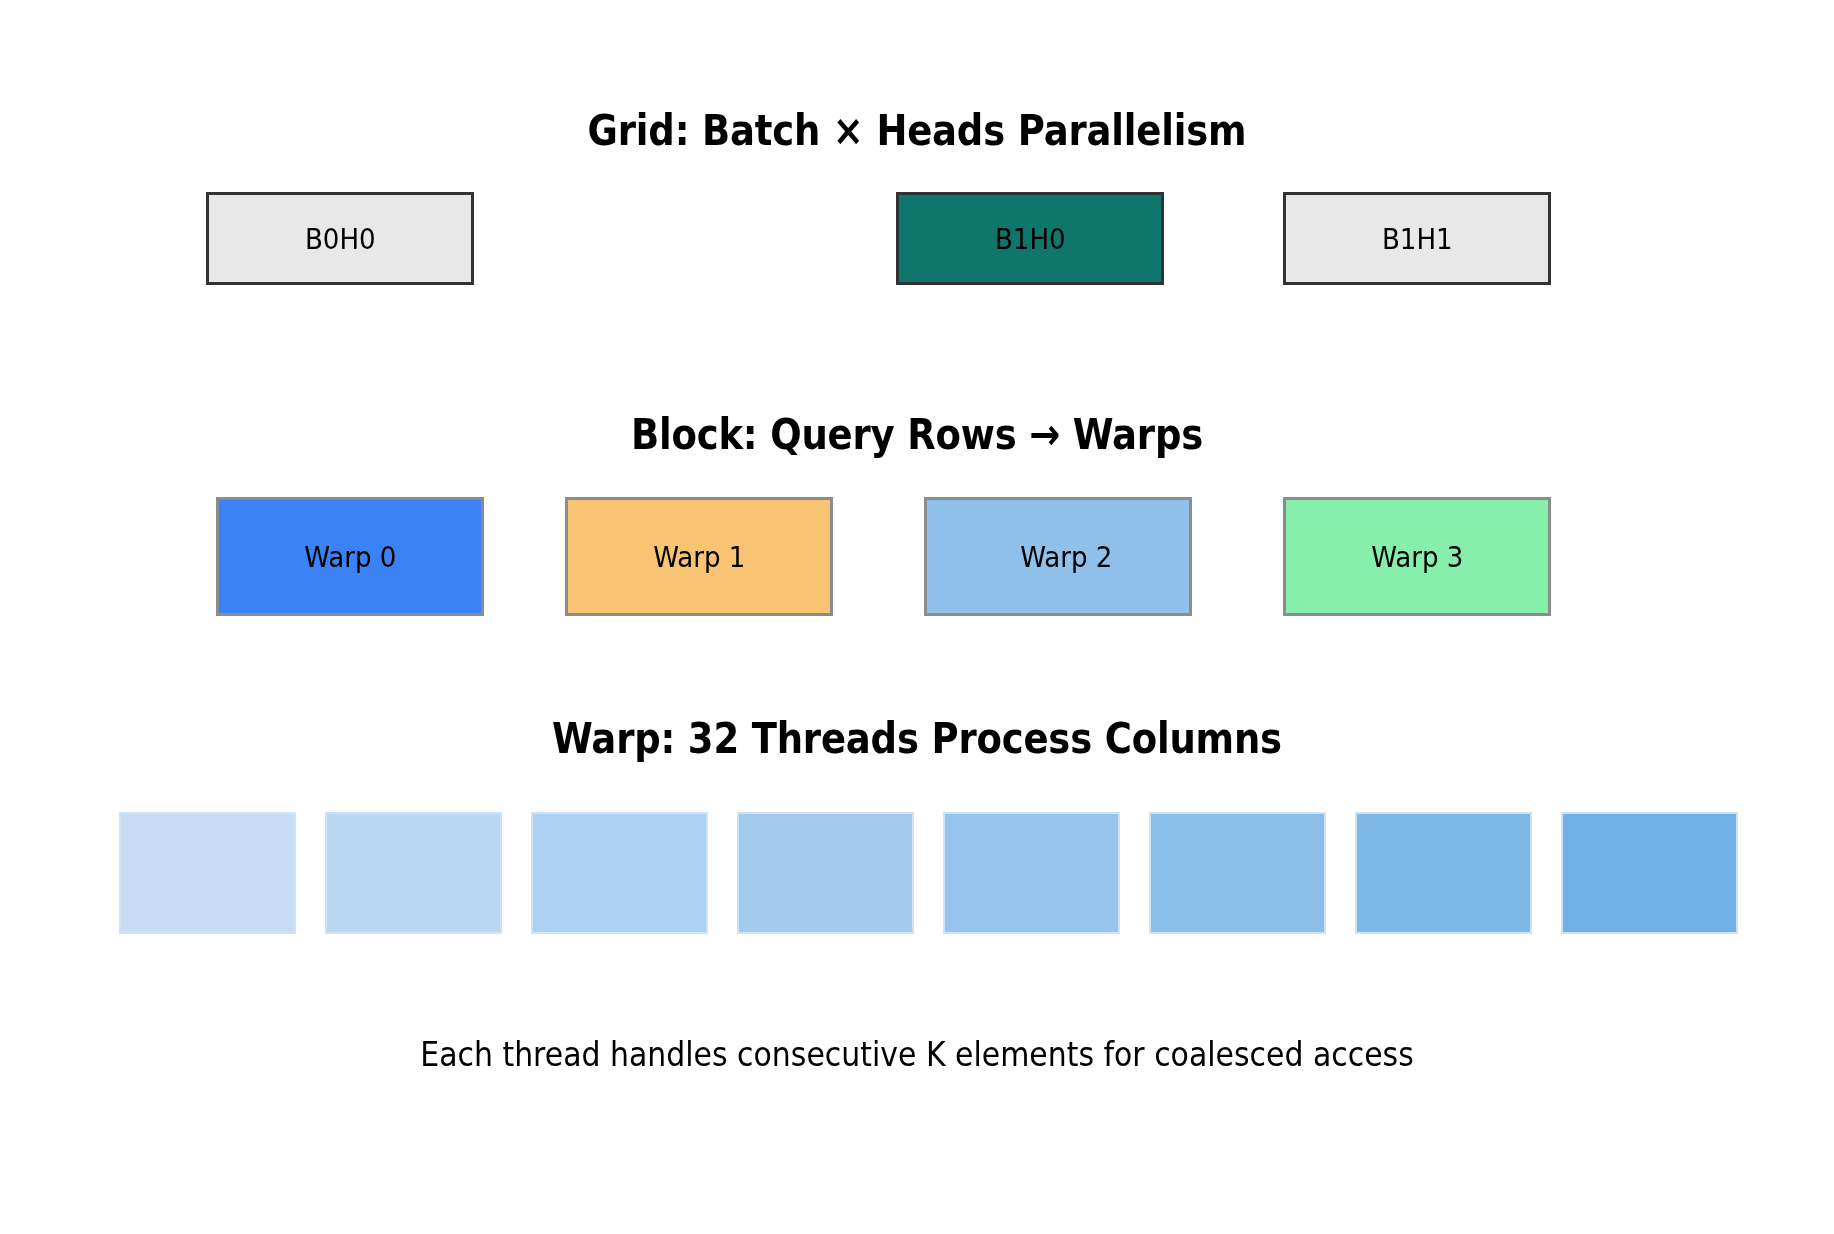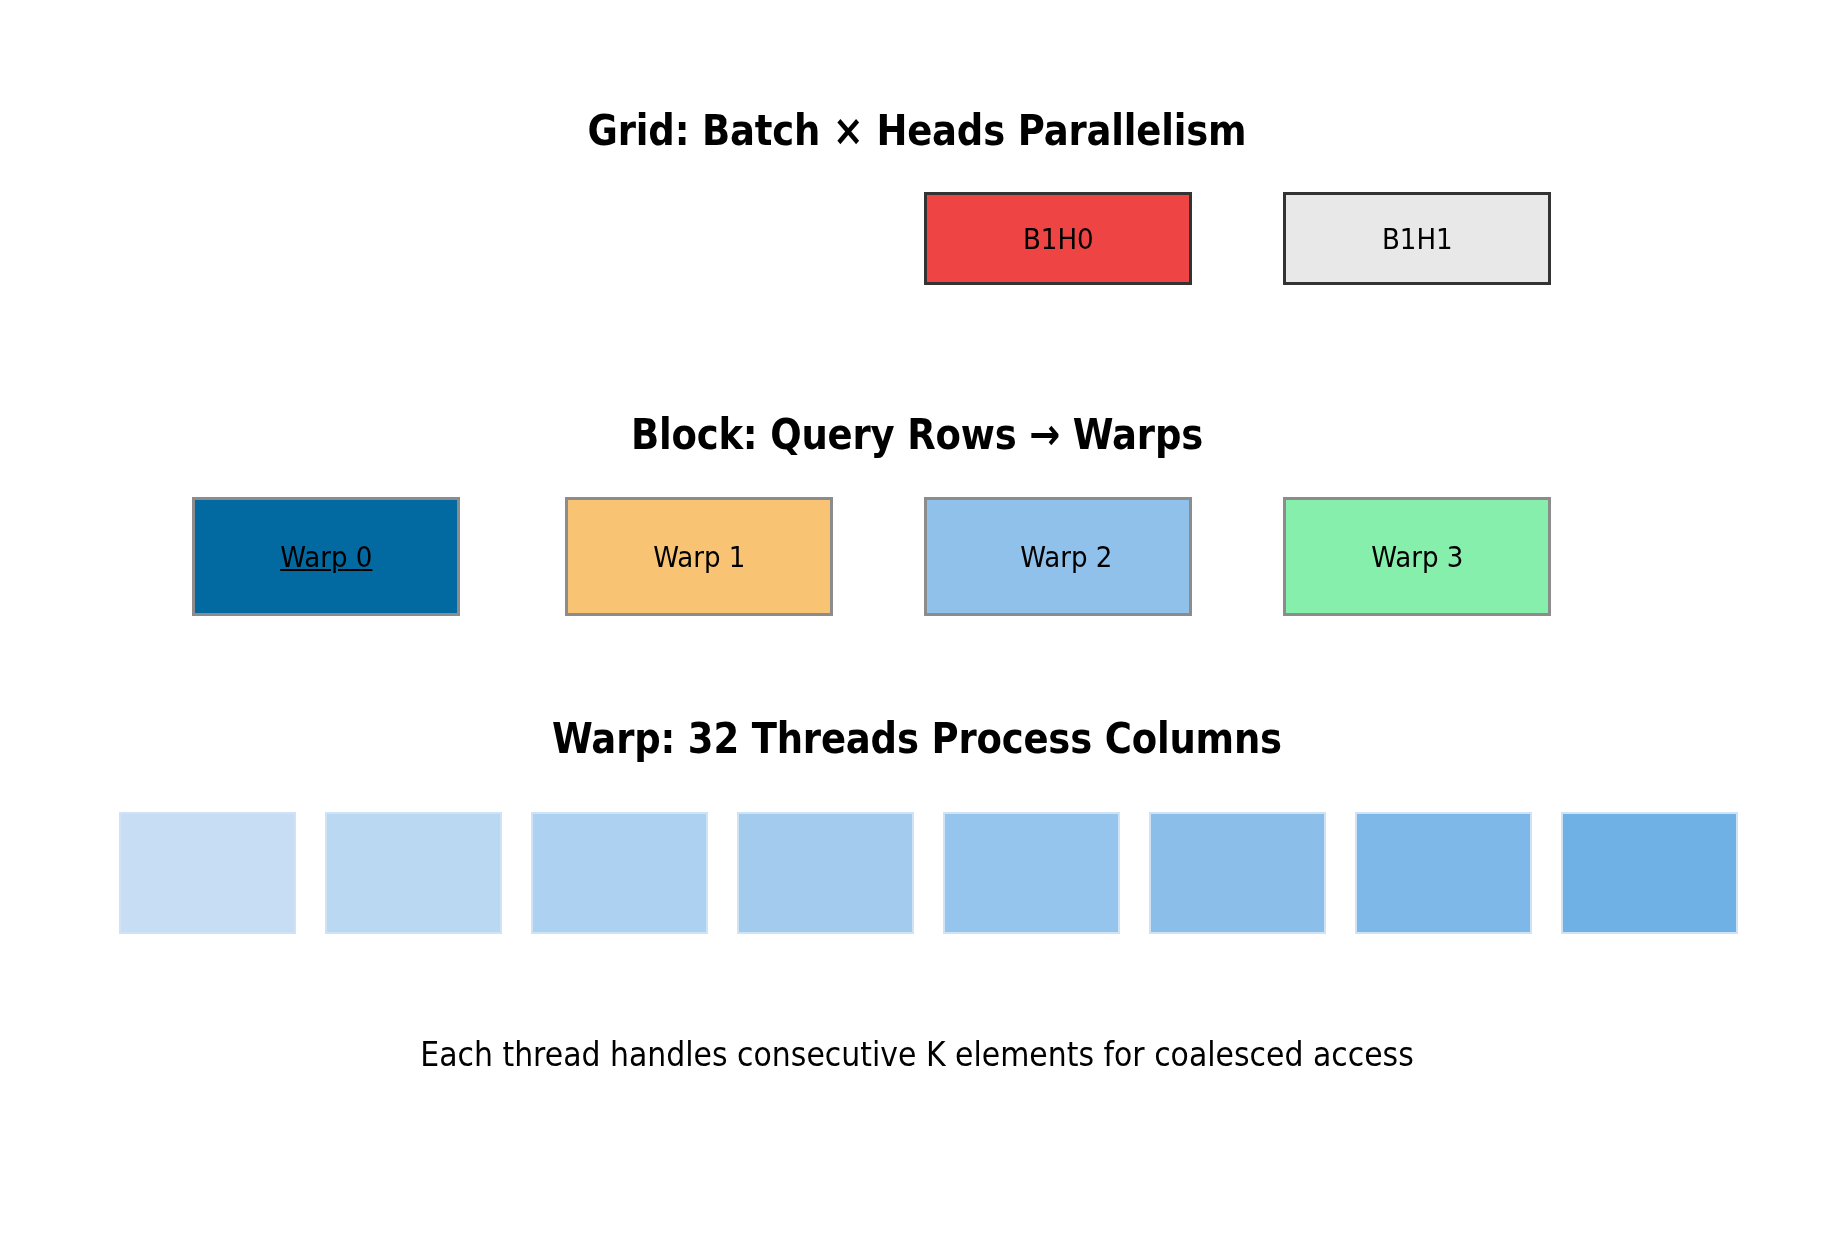--- a/index.html
+++ b/index.html
@@ -115,32 +115,35 @@
   }
 </style>
 </head>
 <body>
 
 <div id="canvas" style="background: rgb(255, 255, 255);">
 
   <div class="section-title" id="title-grid">Grid: Batch × Heads Parallelism</div>
 
   <div class="row" id="row-grid">
-    <div class="grid-box" style="left: 924px; background-color: #ef4444; border-color: rgb(51, 51, 51);">
+    <div class="grid-box" style="left: 206px; background-color: rgb(232, 232, 232); border-color: rgb(51, 51, 51);">
+      <span class="label">B0H0</span>
+    </div>
+    <div class="grid-box" style="left: 896px; background-color: #0f766e; border-color: rgb(51, 51, 51);">
       <span class="label">B1H0</span>
     </div>
     <div class="grid-box" style="left: 1283px; background-color: rgb(232, 232, 232); border-color: rgb(51, 51, 51);">
       <span class="label">B1H1</span>
     </div>
   </div>
 
   <div class="section-title" id="title-block">Block: Query Rows → Warps</div>
 
   <div class="row" id="row-warps">
-    <div class="warp-box" style="left: 192px; background-color: #0369a1; border-color: rgb(140, 140, 140); text-decoration: underline;">
+    <div class="warp-box" style="left: 216px; background-color: #3b82f6; border-color: rgb(140, 140, 140);">
       <span class="label">Warp 0</span>
     </div>
     <div class="warp-box" style="left: 565px; background-color: rgb(248, 196, 115); border-color: rgb(140, 140, 140);">
       <span class="label">Warp 1</span>
     </div>
     <div class="warp-box" style="left: 924px; background-color: rgb(143, 193, 234); border-color: rgb(140, 140, 140); padding-left: 16px;">
       <span class="label">Warp 2</span>
     </div>
     <div class="warp-box" style="left: 1283px; background-color: #86efac; border-color: rgb(140, 140, 140);">
       <span class="label">Warp 3</span>

